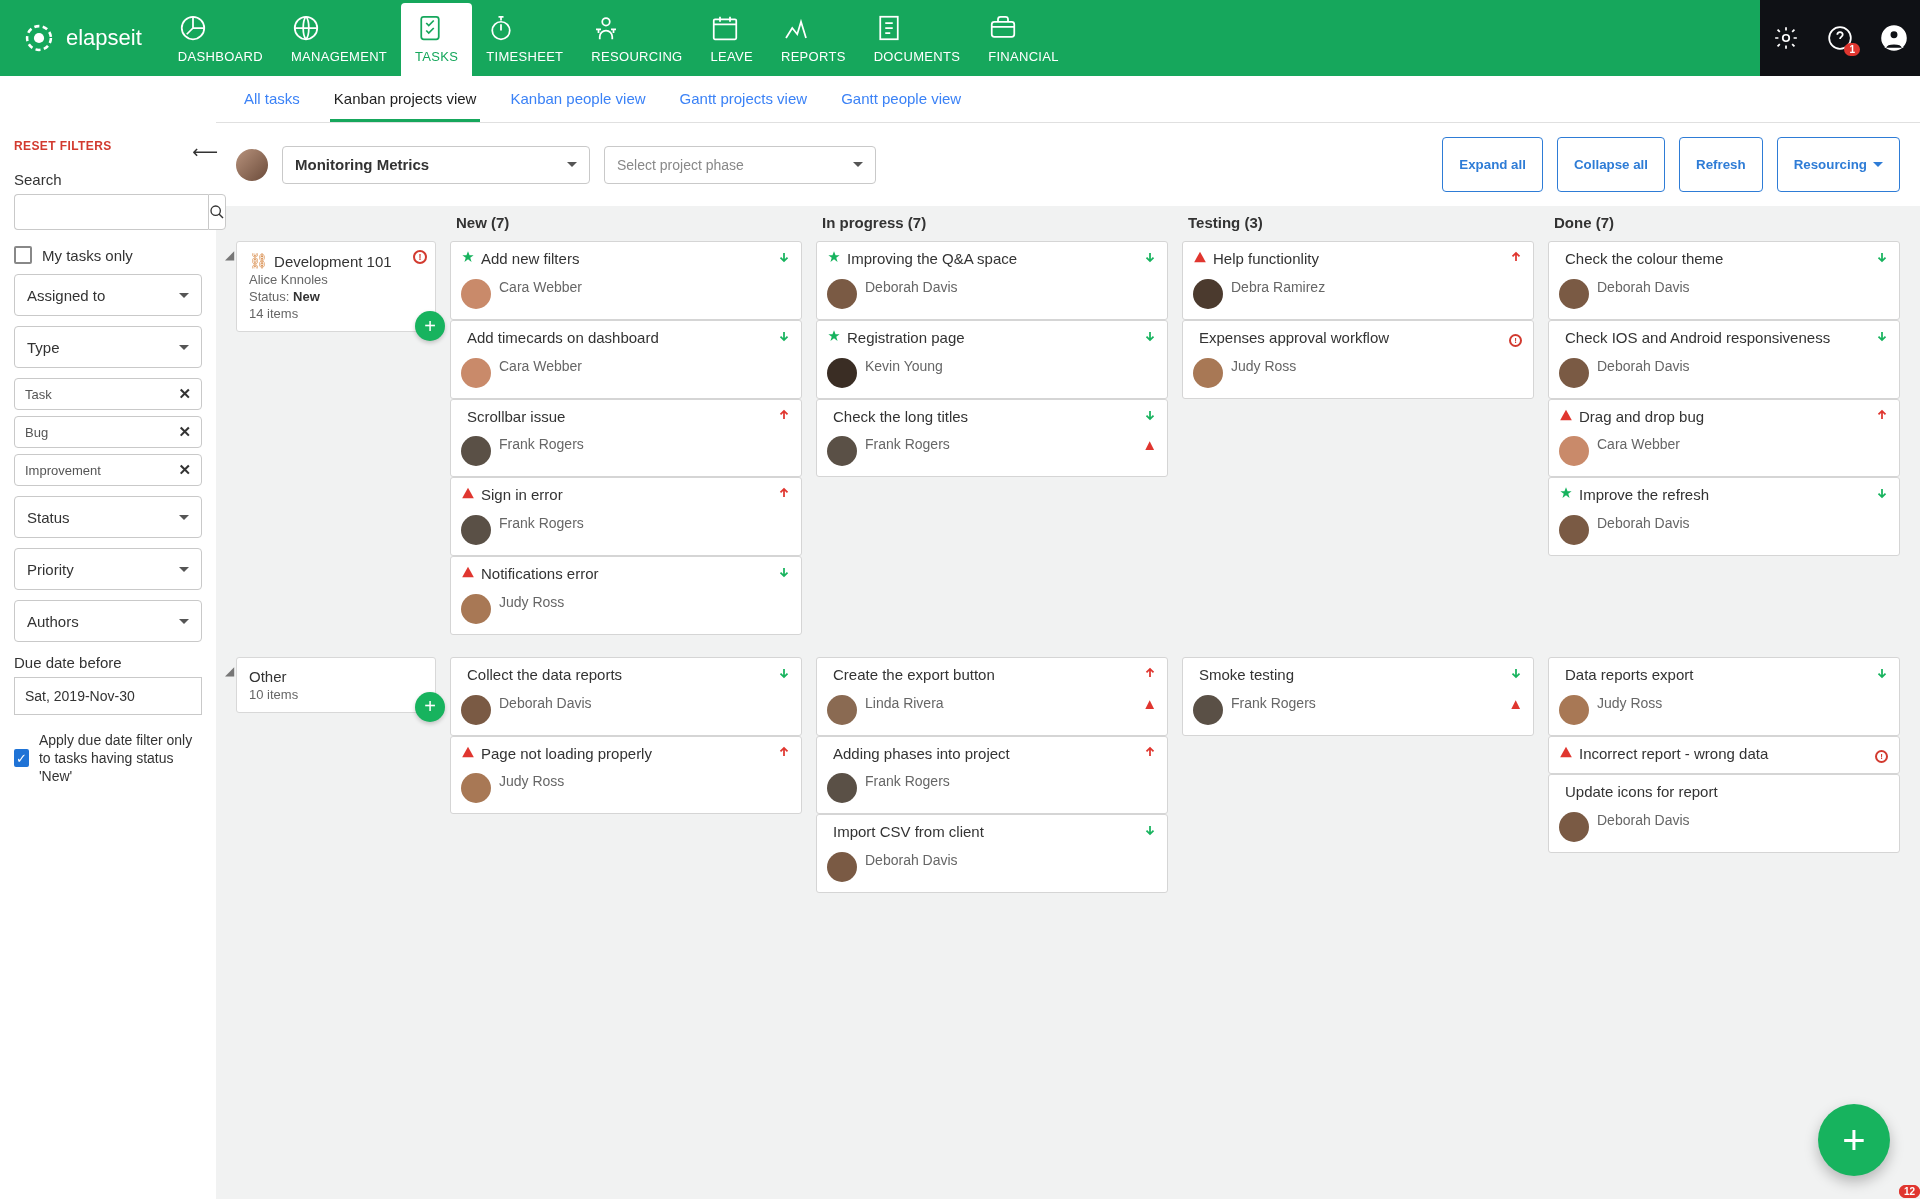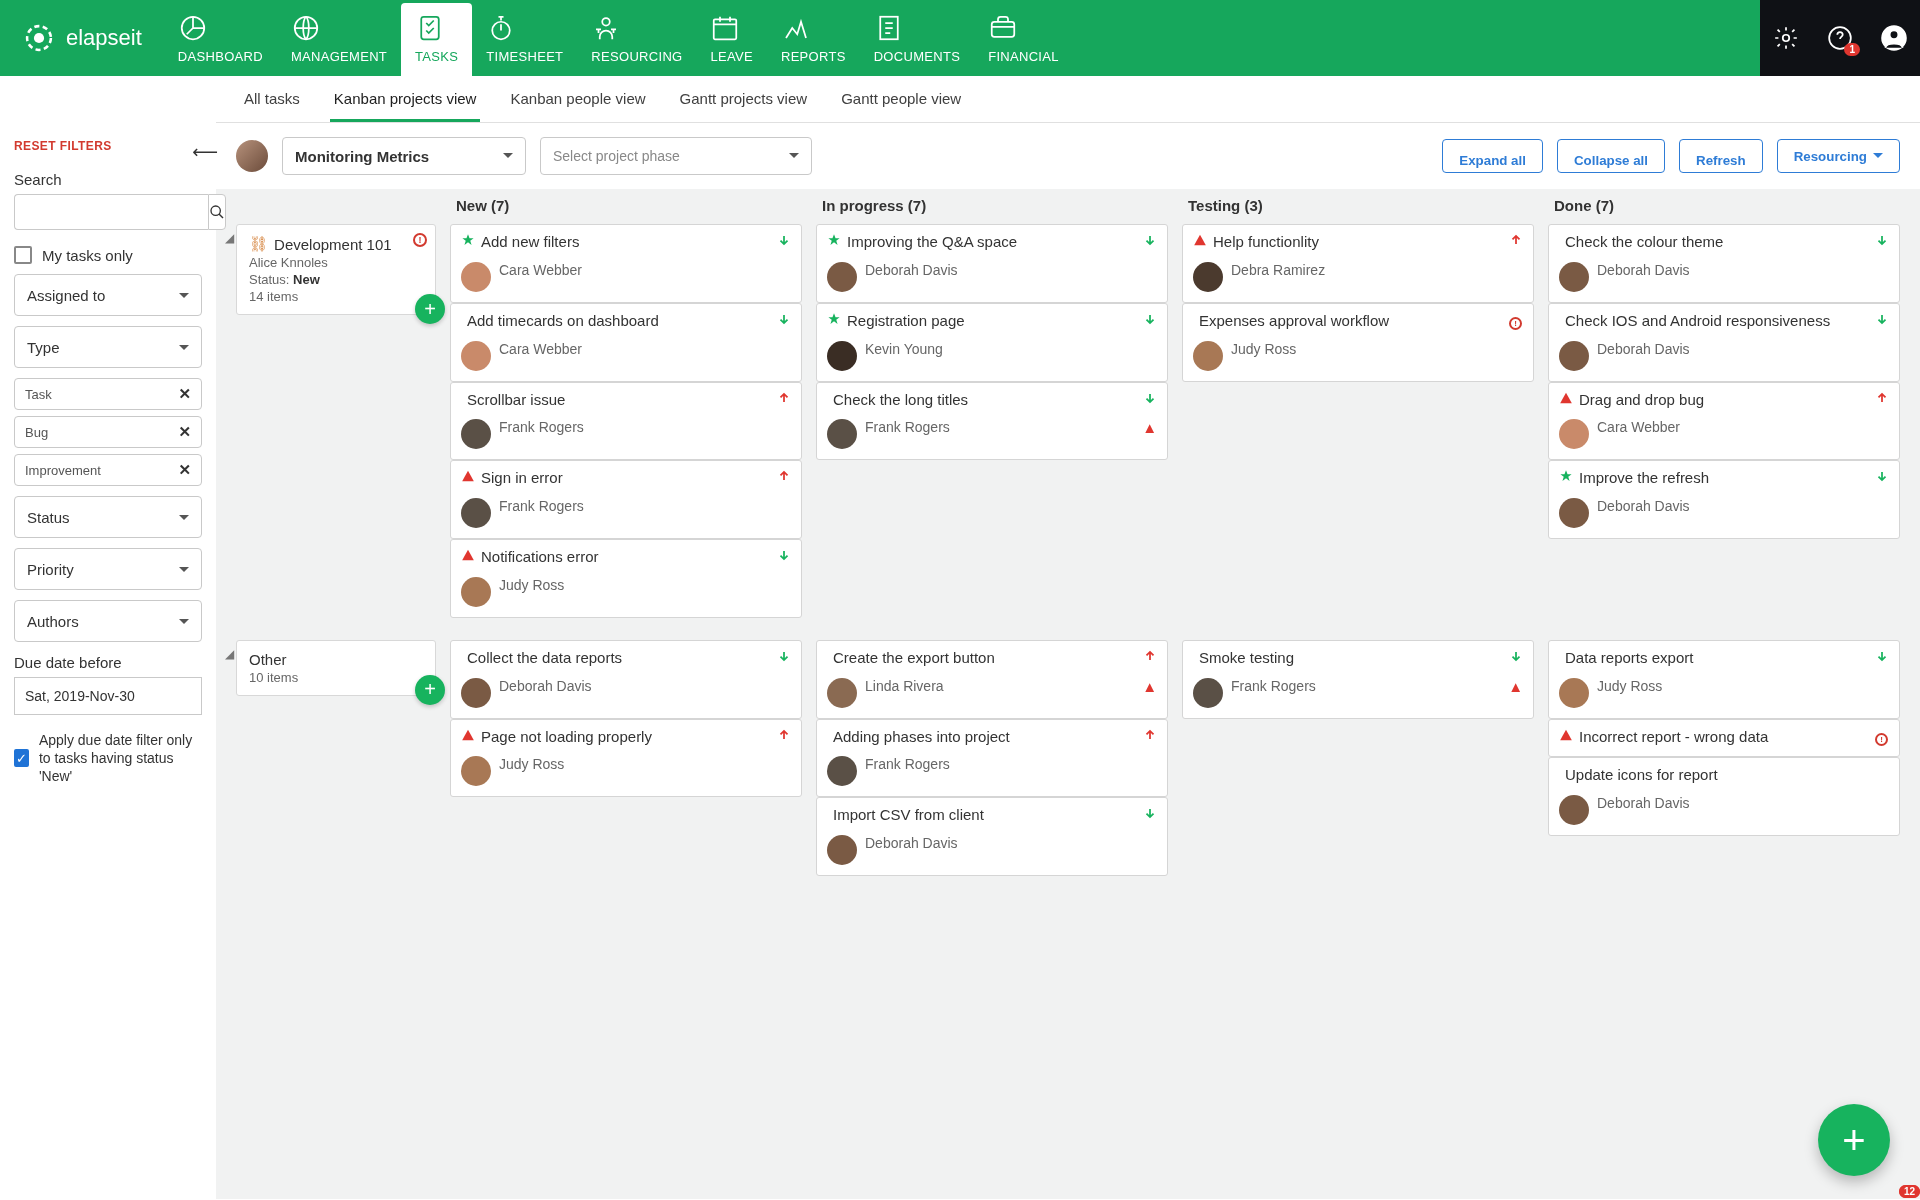--- a/index.html
+++ b/index.html
@@ -12,21 +12,21 @@
 .nav-item.active{background:#fff;color:#16a75c;border-radius:4px 4px 0 0}
 .nav-item svg{width:30px;height:30px;fill:none;stroke:currentColor;stroke-width:1.4}
 .topbar-right{display:flex;align-items:center;gap:14px;padding:0 6px;background:#0f1115}
 .topbar-right .slot{position:relative;width:40px;height:40px;display:flex;align-items:center;justify-content:center;cursor:pointer;color:#fff}
 .topbar-right svg{width:26px;height:26px;stroke:#fff;fill:none;stroke-width:1.6}
 .badge{position:absolute;bottom:2px;right:0;background:#e0362f;color:#fff;font-size:10px;border-radius:10px;padding:1px 5px;font-weight:600}
 .notif{display:flex;align-items:center;gap:8px;padding:0 16px}
 .notif .slot{color:#fff}
 .green-right{display:flex;align-items:center;background:#16a75c}
 .subtabs{display:flex;gap:26px;padding:0 24px;background:#fff;border-bottom:1px solid #e0e0e0;margin-left:216px}
-.subtab{padding:14px 4px 12px;cursor:pointer;color:#404040;font-size:15px}
+.subtab{padding:14px 4px 12px;cursor:pointer;color:#3b82f6;font-size:15px}
 .subtab.active{color:#222;border-bottom:3px solid #16a75c;font-weight:500}
 .layout{display:flex;height:calc(100vh - 76px - 48px)}
 .sidebar{width:216px;padding:14px 14px 20px;border-right:none;background:#fff;position:relative}
 .collapse-handle{position:absolute;top:18px;right:-2px;font-size:18px;cursor:pointer}
 .reset{color:#d23a2f;font-size:12px;font-weight:600;letter-spacing:.4px;cursor:pointer;margin-bottom:6px;display:inline-block}
 .fld-label{font-size:15px;color:#333;margin:12px 0 6px}
 .searchrow{display:flex}
 .searchrow input{flex:1;border:1px solid #c9c9c9;border-right:none;border-radius:4px 0 0 4px;height:36px;padding:0 8px}
 .searchrow .sbtn{width:40px;height:36px;border:1px solid #c9c9c9;border-radius:0 4px 4px 0;display:flex;align-items:center;justify-content:center;cursor:pointer;background:#fff}
 .chk{display:flex;align-items:center;gap:10px;margin:16px 0 10px;font-size:15px;cursor:pointer}
@@ -34,23 +34,23 @@
 .chk.checked .box{background:#1f73d6;border-color:#1f73d6;color:#fff;font-size:13px}
 .dd{width:100%;height:42px;border:1px solid #c9c9c9;border-radius:4px;display:flex;align-items:center;justify-content:space-between;padding:0 12px;margin:10px 0;font-size:15px;cursor:pointer;background:#fff}
 .dd .caret{border:5px solid transparent;border-top-color:#555;transform:translateY(3px)}
 .chip{display:flex;align-items:center;justify-content:space-between;border:1px solid #c9c9c9;border-radius:4px;padding:6px 10px;margin:6px 0;font-size:13px;color:#555;cursor:pointer}
 .chip .x{font-weight:700;font-size:15px;color:#333}
 .dateinp{width:100%;height:38px;border:1px solid #c9c9c9;border-radius:0;padding:0 10px;display:flex;align-items:center;margin:6px 0 14px}
 .content{flex:1;background:#f1f2f2;display:flex;flex-direction:column;overflow:hidden}
 .toolbar{display:flex;align-items:center;gap:14px;padding:14px 20px;background:#fff}
 .avatar{width:32px;height:32px;border-radius:50%;background:linear-gradient(135deg,#b7927c,#6b4b3a)}
 .sel{height:38px;border:1px solid #c9c9c9;border-radius:4px;display:flex;align-items:center;justify-content:space-between;padding:0 12px;background:#fff;cursor:pointer}
-.sel.proj{width:244px;font-weight:600;font-size:15px}
+.sel.proj{width:308px;font-weight:600;font-size:15px}
 .sel.phase{width:272px;color:#888}
-.btn{height:34px;border:1px solid #2e7cd6;color:#2e7cd6;background:#fff;border-radius:4px;padding:13px 16px;font-weight:600;cursor:pointer}
+.btn{height:55px;border:1px solid #2e7cd6;color:#2e7cd6;background:#fff;border-radius:4px;padding:13px 16px;font-weight:600;cursor:pointer}
 .btn.rsrc{display:flex;align-items:center;gap:6px}
 .board{flex:1;overflow:auto;padding:0 0 40px}
 .col-headers{display:grid;grid-template-columns:200px repeat(4,1fr);gap:14px;padding:8px 20px 4px}
 .col-headers .h{font-weight:700;font-size:15px;padding-left:6px}
 .swimlane{display:grid;grid-template-columns:200px repeat(4,1fr);gap:14px;padding:6px 20px 16px}
 .lane-head{background:#fff;border:1px solid #d8d8d8;border-radius:3px;padding:10px 12px;position:relative;align-self:flex-start}
 .lane-head .collapse{position:absolute;left:-12px;top:6px;font-size:12px;color:#777;cursor:pointer}
 .lane-head .title{font-size:15px;display:flex;align-items:center;gap:6px}
 .lane-head .meta{font-size:13px;color:#666;margin-top:2px}
 .lane-head .add{position:absolute;right:-10px;bottom:-10px;width:30px;height:30px;border-radius:50%;background:#17b35e;color:#fff;display:flex;align-items:center;justify-content:center;font-size:20px;cursor:pointer;box-shadow:0 2px 4px rgba(0,0,0,.2)}

